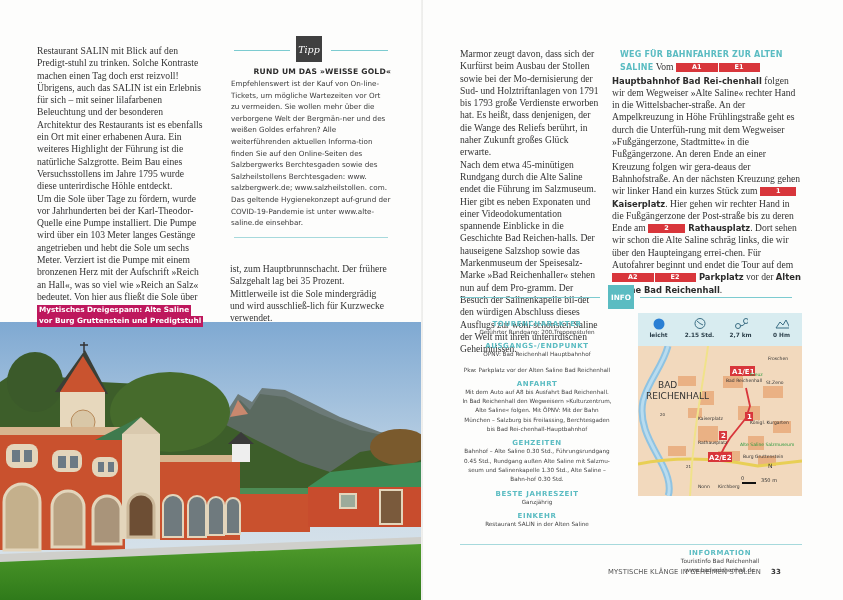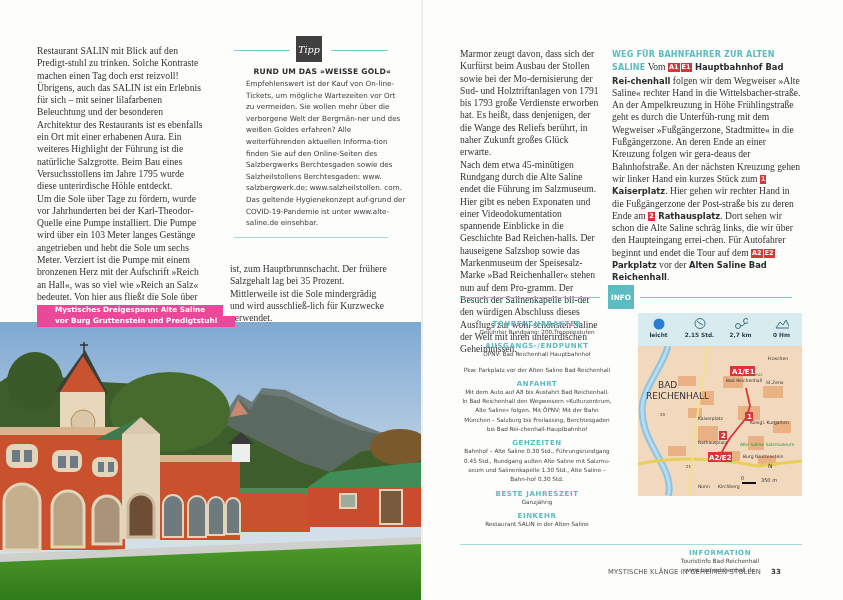--- a/index.html
+++ b/index.html
@@ -14,35 +14,35 @@
   .col3 { left: 460px; top: 48px; width: 140px; }
   .col4 { left: 612px; top: 48px; width: 190px; }
 
   
   .tipp { position: absolute; left: 231px; top: 27px; width: 160px; }
   .tipp .rule { position: absolute; top: 23px; height: 1px; background: #7ccbd0; }
   .tipp .rule.l { left: 3px; width: 56px; }
   .tipp .rule.r { left: 100px; width: 57px; }
   .tipp .badge { position: absolute; left: 65px; top: 9px; width: 26px; height: 26px; background: #404040; color: #fff; font-family: "DejaVu Serif", serif; font-style: italic; font-size: 9.5px; display: flex; align-items: center; justify-content: center; }
   .tipp .title { position: absolute; top: 40px; left: 0; width: 160px; text-align: right; font-family: "DejaVu Sans", sans-serif; font-weight: bold; font-size: 7.6px; letter-spacing: 0.2px; color: #2d2d2d; }
-  .tipp .body { position: absolute; top: 51px; left: 15px; width: 160px; font-family: "DejaVu Sans", sans-serif; font-size: 7.2px; line-height: 11.6px; color: #3a3a3a; }
+  .tipp .body { position: absolute; top: 51px; left: 0; width: 160px; font-family: "DejaVu Sans", sans-serif; font-size: 7.2px; line-height: 11.6px; color: #3a3a3a; }
   .tipp .bottom-rule { position: absolute; left: 3px; top: 210px; width: 154px; height: 1px; background: #a6d9dc; }
 
   
   .caption { position: absolute; left: 37px; top: 305px; font-family: "DejaVu Sans", sans-serif; font-weight: bold; font-size: 7.3px; line-height: 10.8px; color: #fff; }
-  .caption span { display: inline-block; background: #ec4899; padding: 0 18px; }
+  .caption span { display: inline-block; background: #be185d; padding: 0 2px; }
 
   
   .photo { position: absolute; left: 0; top: 322px; width: 421px; height: 278px; overflow: hidden;
     background: linear-gradient(180deg,#8fb5d6 0%,#b9d0e4 35%,#d6e2ea 55%,#c9d7e0 60%); }
 
   
-  .route-head { font-family: "DejaVu Sans", sans-serif; font-weight: bold; font-size: 8px; color: #5bbcc2; letter-spacing: 0.2px; }
+  .route-head { font-family: "DejaVu Sans", sans-serif; font-weight: bold; font-size: 8px; color: #5bbcc2; letter-spacing: 0.2px; margin-left: 8px; }
   .bold-sans { font-family: "DejaVu Sans", sans-serif; font-weight: bold; font-size: 8.4px; color: #2b2b2b; }
-  .marker { display: inline-block; background: #d8363b; color: #fff; font-family: "DejaVu Sans", sans-serif; font-weight: bold; font-size: 6.5px; line-height: 9px; padding: 0 1px; margin-right: 1px; vertical-align: 1px; }
+  .marker { display: inline-block; background: #d8363b; color: #fff; font-family: "DejaVu Sans", sans-serif; font-weight: bold; font-size: 6.5px; line-height: 9px; padding: 0 16px; margin-right: 1px; vertical-align: 1px; }
 
   
   .info-head { position: absolute; left: 460px; top: 283px; width: 345px; }
   .info-head .rule { position: absolute; top: 14px; height: 1px; background: #7ccbd0; }
   .info-head .rule.l { left: 0; width: 140px; }
   .info-head .rule.r { left: 180px; width: 152px; }
   .info-head .badge { position: absolute; left: 148px; top: 2px; width: 26px; height: 24px; background: #5bbcc2; color: #fff; font-family: "DejaVu Sans", sans-serif; font-weight: bold; font-size: 7.3px; display: flex; align-items: center; justify-content: center; }
   .info-list { position: absolute; left: 462px; top: 315px; width: 150px; text-align: center; font-family: "DejaVu Sans", sans-serif; }
   .info-list .lbl { font-weight: bold; color: #5bbcc2; font-size: 7px; letter-spacing: 0.6px; margin-top: 5px; }
   .info-list .val { font-size: 5.7px; line-height: 9.3px; color: #444; }

